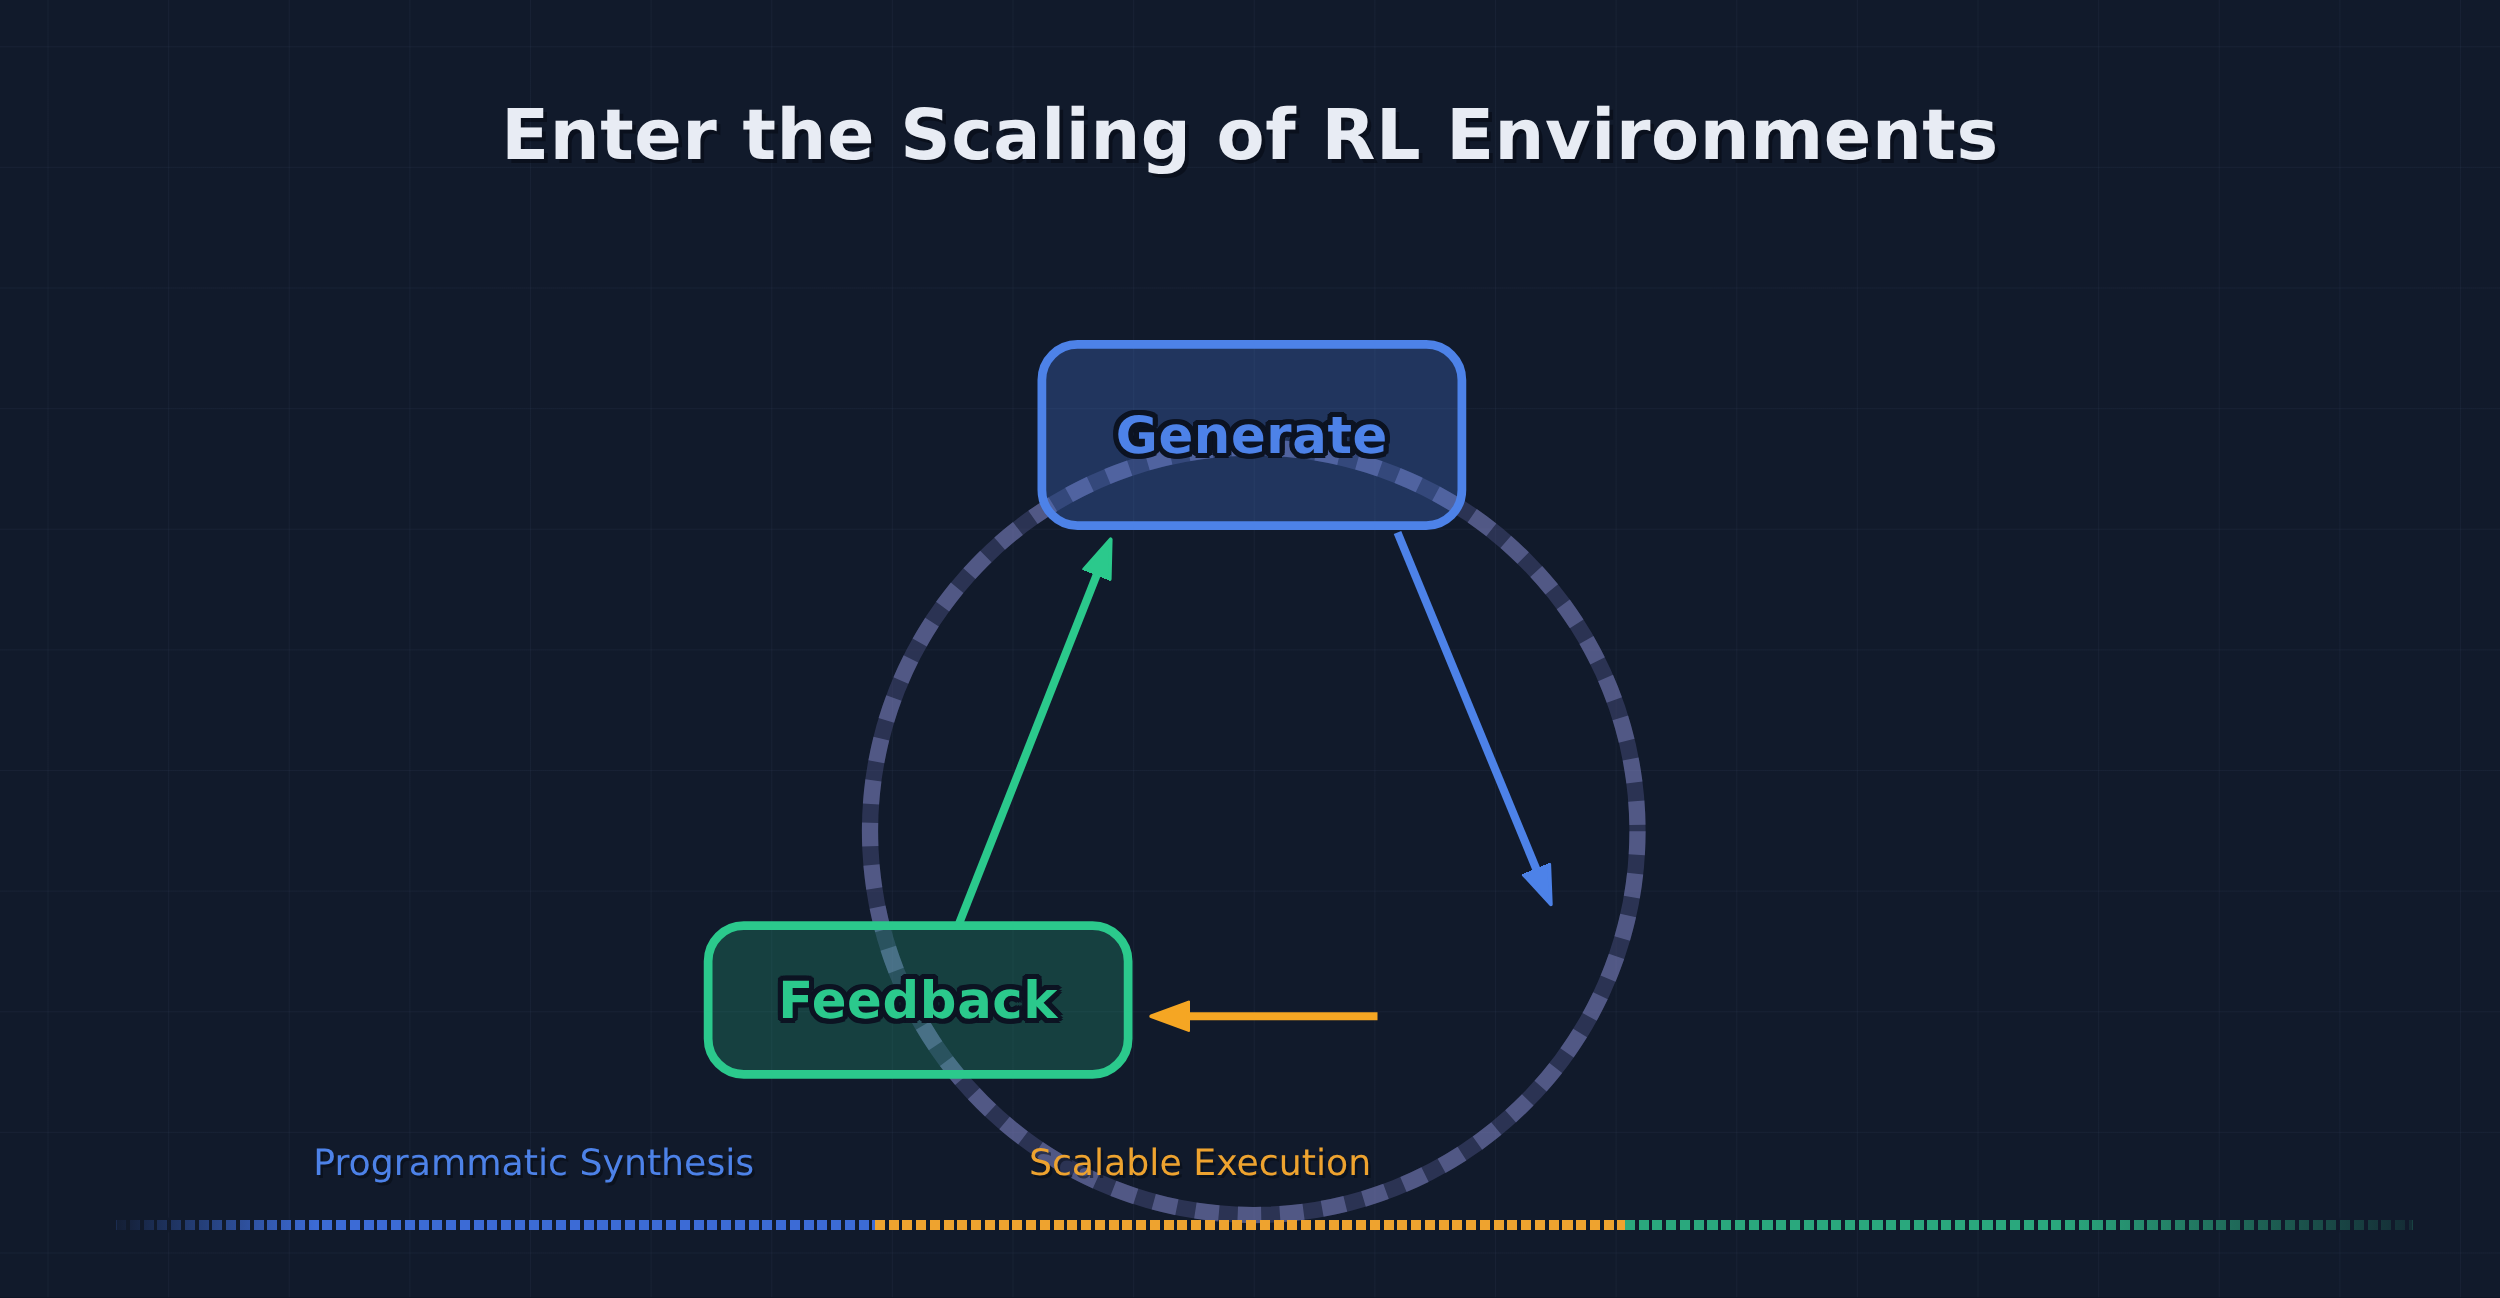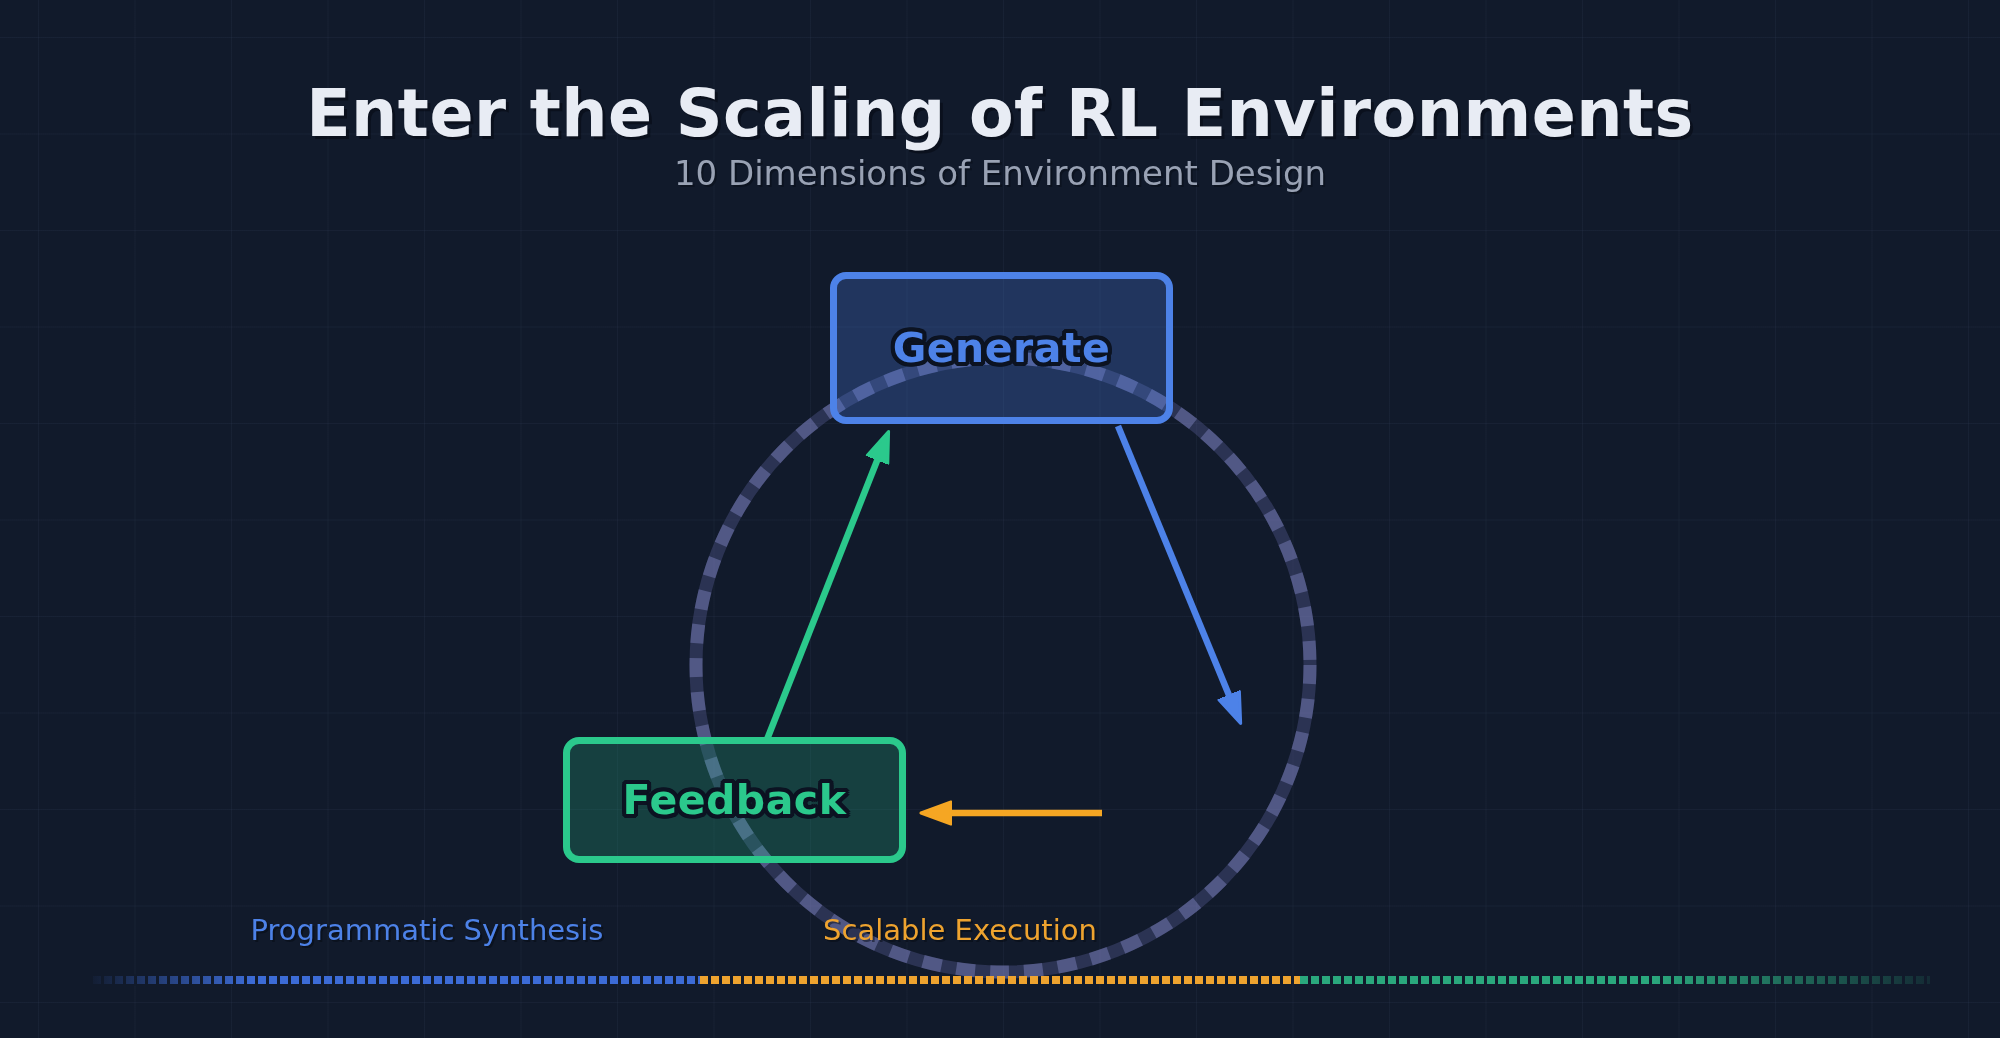--- a/index.html
+++ b/index.html
@@ -11,37 +11,37 @@
     background-image:
       linear-gradient(rgba(148,170,220,0.05) 1px, transparent 1px),
       linear-gradient(90deg, rgba(148,170,220,0.05) 1px, transparent 1px);
     background-size:96.5px 96.5px;
     background-position:38px 37px;
     font-family:"DejaVu Sans","Liberation Sans",sans-serif;
   }
   .title{
     position:absolute;top:78px;left:0;width:100%;
     text-align:center;
-    font-size:65px;font-weight:bold;line-height:1.1;
+    font-size:56px;font-weight:bold;line-height:1.1;
     color:#e8ecf4;
     text-shadow:3px 3px 0 rgba(5,9,18,0.55);
     letter-spacing:0.5px;
   }
   .subtitle{
     position:absolute;top:153px;left:0;width:100%;
     text-align:center;
     font-size:34px;font-weight:normal;
     color:#99a2b4;
     text-shadow:2px 2px 0 rgba(5,9,18,0.4);
   }
   svg.links{position:absolute;left:0;top:0;width:2000px;height:1038px;}
   .node{
     position:absolute;
     display:flex;align-items:center;justify-content:center;
-    border-radius:16px;
+    border-radius:32px;
     box-sizing:border-box;
   }
   .node-label{
     font-size:41px;font-weight:bold;letter-spacing:0.5px;
     text-shadow:
       4px 0 0 #0c1322,-4px 0 0 #0c1322,0 4px 0 #0c1322,0 -4px 0 #0c1322,
       3px 3px 0 #0c1322,-3px 3px 0 #0c1322,3px -3px 0 #0c1322,-3px -3px 0 #0c1322,
       4px 2px 0 #0c1322,-4px 2px 0 #0c1322,4px -2px 0 #0c1322,-4px -2px 0 #0c1322,
       2px 4px 0 #0c1322,-2px 4px 0 #0c1322,2px -4px 0 #0c1322,-2px -4px 0 #0c1322;
   }
@@ -83,21 +83,20 @@
   .fade{position:absolute;top:-2px;height:12px;}
   .fade-left{left:0;width:160px;background:linear-gradient(90deg,rgba(17,26,43,0.95),rgba(17,26,43,0));}
   .fade-right{right:0;width:280px;background:linear-gradient(90deg,rgba(17,26,43,0),rgba(17,26,43,0.88));}
 </style>
 </head>
 <body>
 
 <div class="stage">
 
   <div class="title">Enter the Scaling of RL Environments</div>
-  <div class="subtitle">10 Dimensions of Environment Design</div>
 
   <svg class="links" viewBox="0 0 2000 1038">
     <defs>
       <marker id="headGreen" markerUnits="userSpaceOnUse" markerWidth="36" markerHeight="28" refX="24" refY="13" orient="auto">
         <path d="M1,2 L31,13 L1,24 Z" fill="#2bc98c" stroke="#2bc98c" stroke-width="3" stroke-linejoin="round"></path>
       </marker>
       <marker id="headBlue" markerUnits="userSpaceOnUse" markerWidth="36" markerHeight="28" refX="24" refY="13" orient="auto">
         <path d="M1,2 L31,13 L1,24 Z" fill="#4d82e8" stroke="#4d82e8" stroke-width="3" stroke-linejoin="round"></path>
       </marker>
       <marker id="headOrange" markerUnits="userSpaceOnUse" markerWidth="36" markerHeight="28" refX="24" refY="13" orient="auto">

